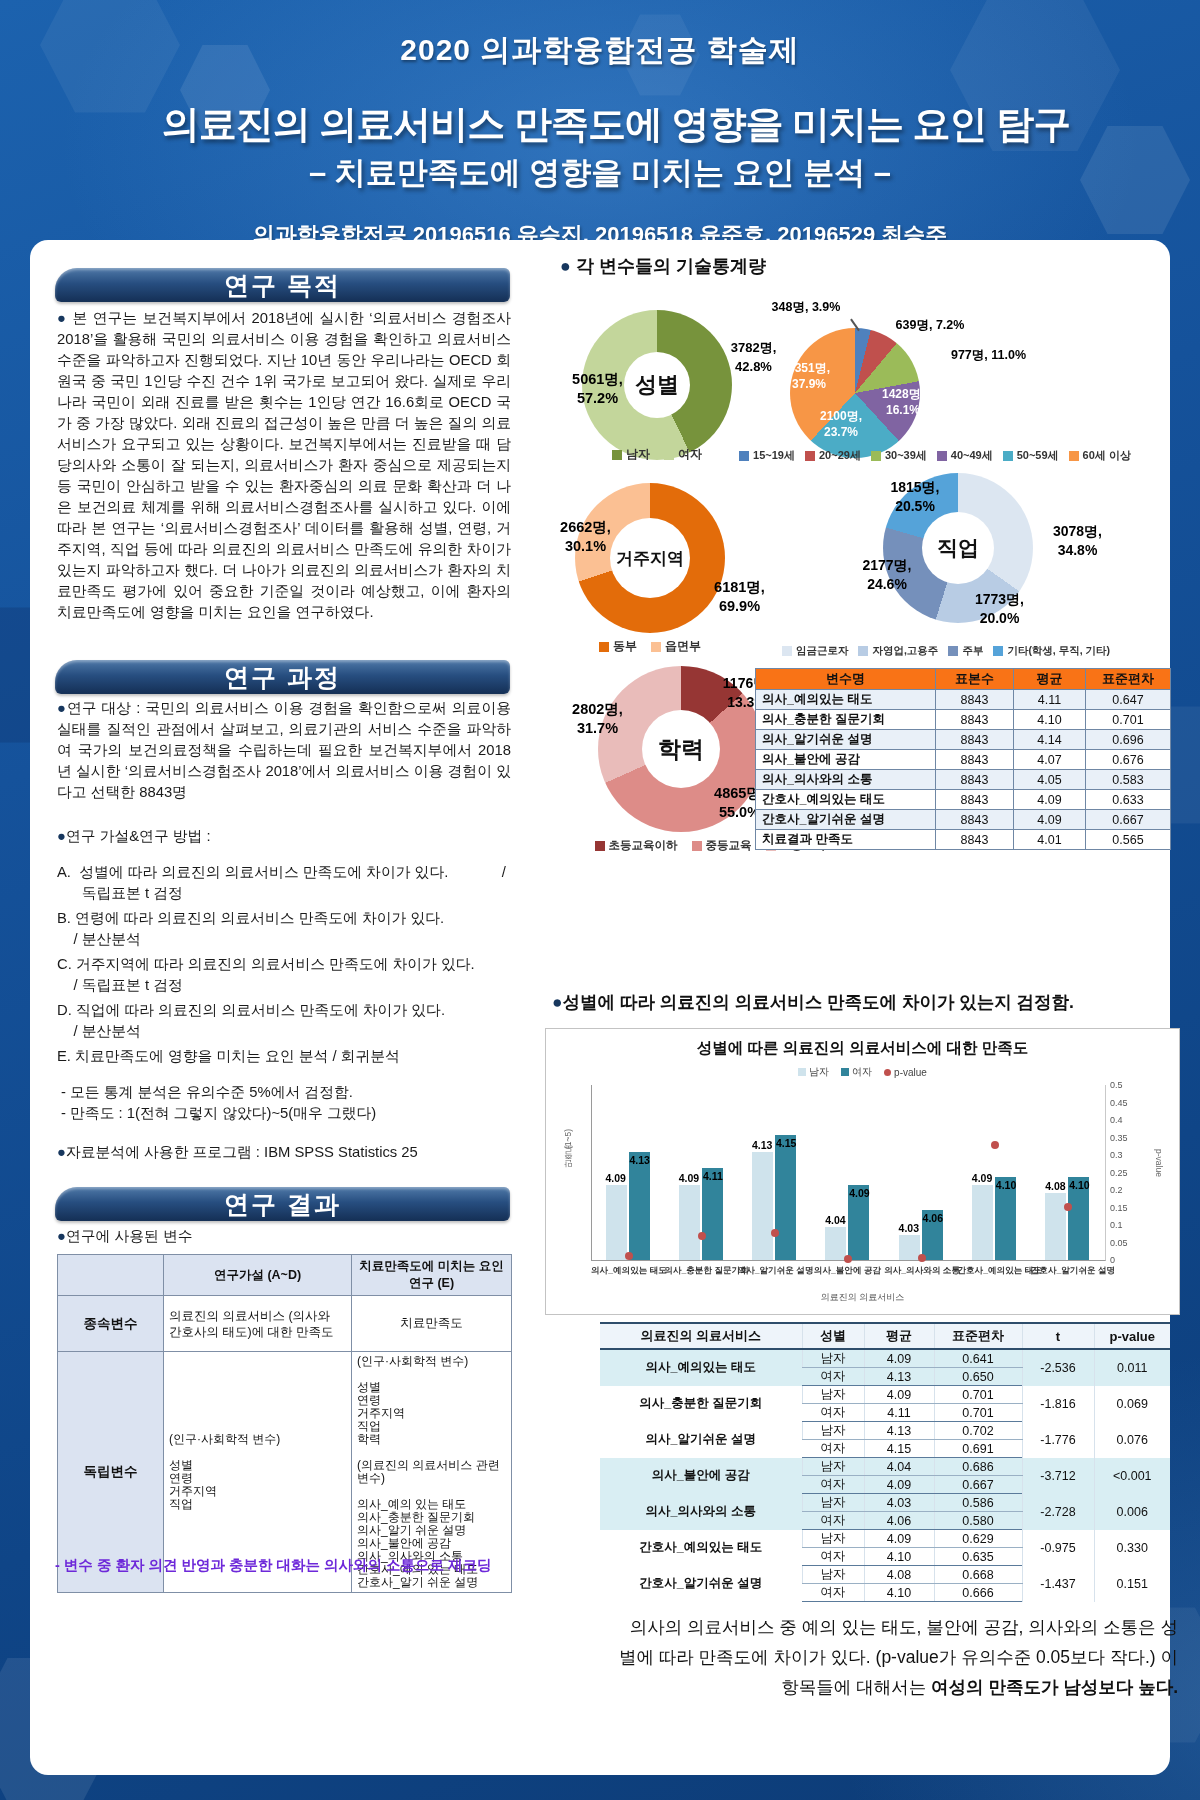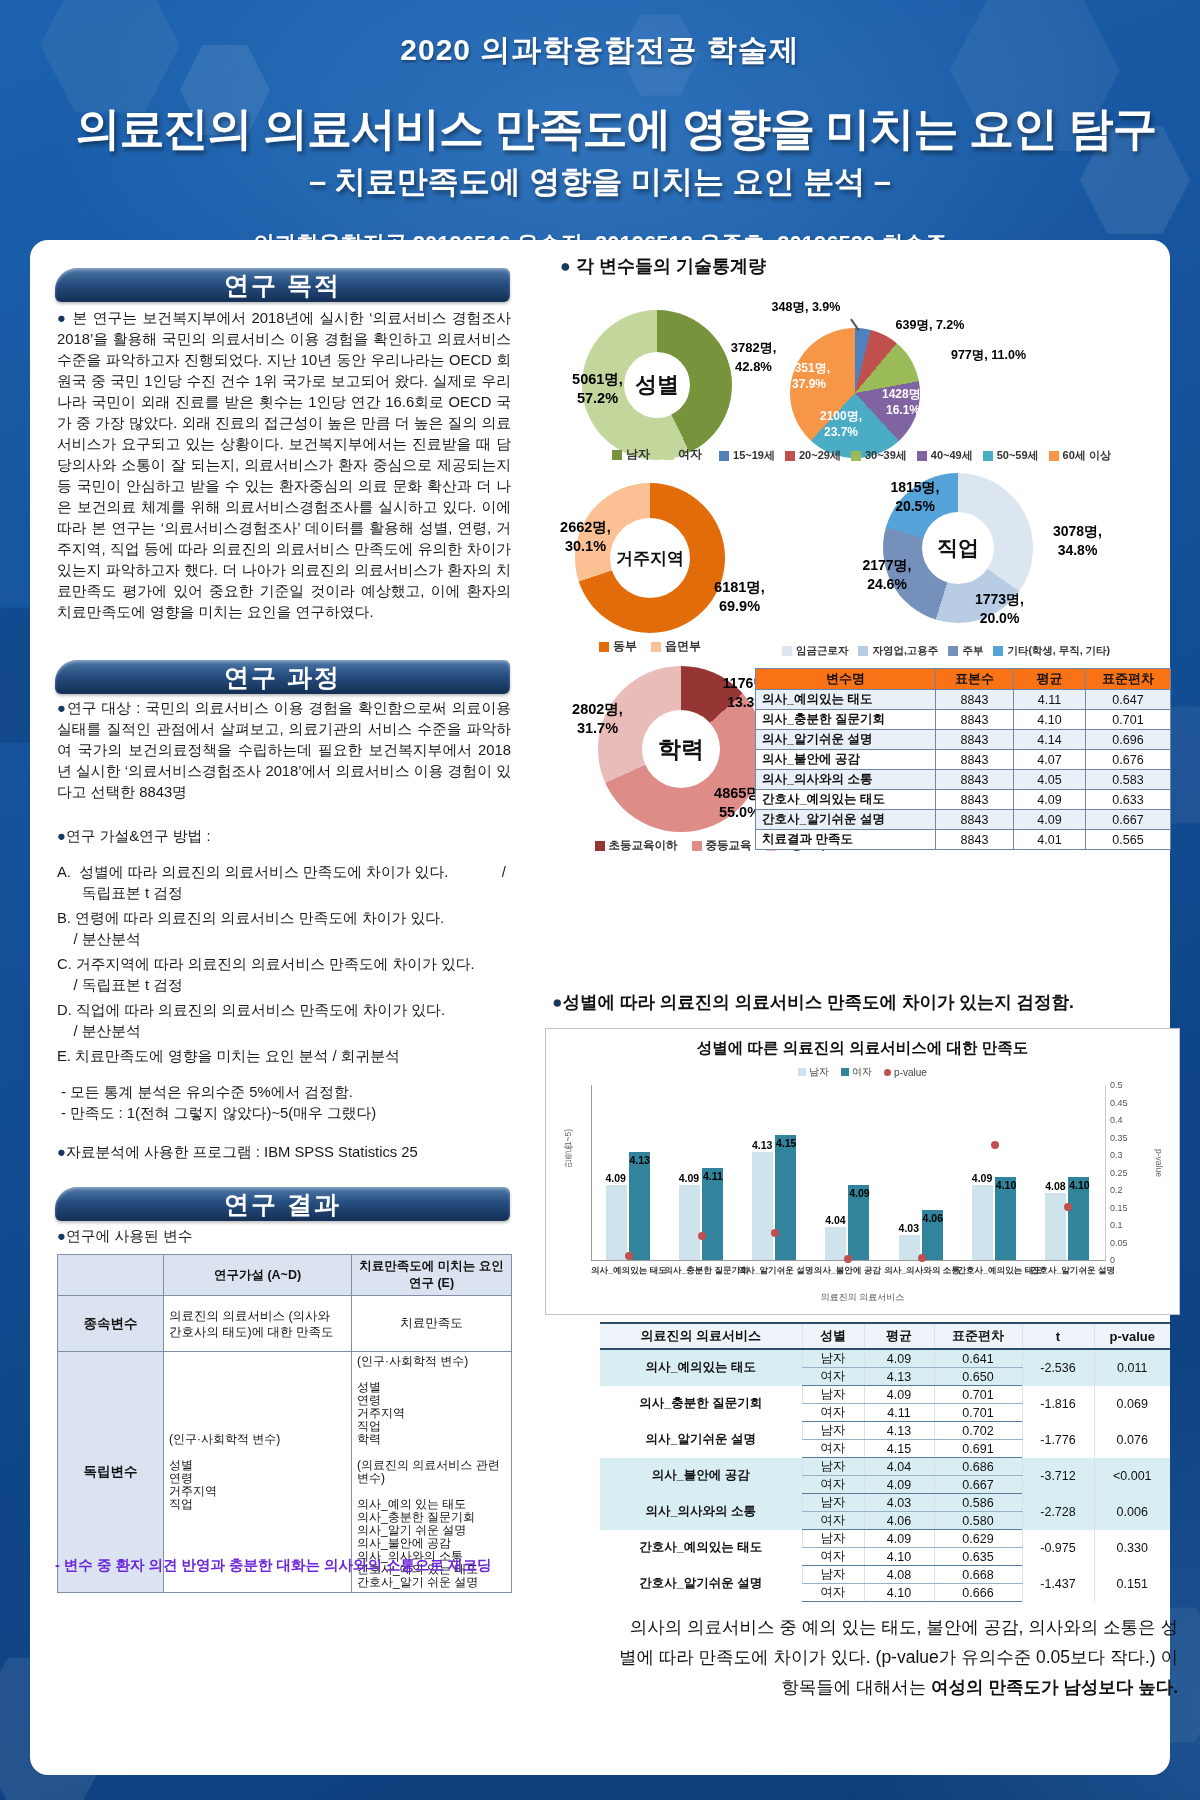--- a/index.html
+++ b/index.html
@@ -9,21 +9,21 @@
       radial-gradient(ellipse 900px 500px at 50% 8%, rgba(90,160,230,.35), rgba(0,0,0,0) 60%),
       radial-gradient(ellipse 700px 600px at 105% 95%, rgba(70,140,210,.30), rgba(0,0,0,0) 60%),
       linear-gradient(160deg,#1c62ae 0%,#15529b 35%,#0f4587 70%,#0d3c77 100%);}
   .hex{position:absolute;clip-path:polygon(25% 5%,75% 5%,100% 50%,75% 95%,25% 95%,0 50%);background:rgba(255,255,255,.06);}
   .hex.h2{background:rgba(255,255,255,.09);}
   .hex.dark{background:rgba(10,40,90,.25);}
 
   
   .hdr{position:absolute;left:0;top:0;width:100%;text-align:center;color:#fff;}
   .hdr .event{margin-top:30px;font-size:30px;font-weight:800;letter-spacing:1px;text-shadow:1px 2px 3px rgba(0,0,0,.4);}
-  .hdr .title{margin-top:28px;font-size:45px;font-weight:800;letter-spacing:-1px;text-shadow:2px 3px 4px rgba(0,0,0,.45);padding-left:32px;}
+  .hdr .title{margin-top:28px;font-size:38px;font-weight:800;letter-spacing:-1px;text-shadow:2px 3px 4px rgba(0,0,0,.45);padding-left:32px;}
   .hdr .subtitle{margin-top:2px;font-size:31px;font-weight:800;letter-spacing:0px;text-shadow:2px 3px 4px rgba(0,0,0,.45);}
   .hdr .authors{margin-top:26px;font-size:22px;font-weight:700;text-shadow:1px 2px 3px rgba(0,0,0,.4);}
 
   
   .panel{position:absolute;left:30px;top:240px;width:1140px;height:1535px;background:#ffffff;border-radius:18px;}
 
   .section-bar{position:absolute;height:34px;border-radius:22px 6px 6px 6px;
     background:linear-gradient(180deg,#4f79a8 0%,#274e80 45%,#142f55 100%);
     color:#fff;font-size:25px;font-weight:800;text-align:center;line-height:34px;letter-spacing:2px;
     box-shadow:inset 0 2px 3px rgba(255,255,255,.35), 0 2px 3px rgba(0,0,0,.25);}
@@ -228,21 +228,21 @@
     <div class="conn" style="left:824px;top:78px;width:1.5px;height:14px;transform:rotate(-35deg);"></div>
     <div class="plabel" style="left:726px;top:58px;width:100px;font-size:12.5px;">348명, 3.9%</div>
     <div class="plabel" style="left:850px;top:76px;width:100px;font-size:12.5px;">639명, 7.2%</div>
     <div class="plabel" style="left:906px;top:106px;width:105px;font-size:12.5px;">977명, 11.0%</div>
     <div class="plabel white" style="left:838px;top:146px;width:70px;font-size:12px;line-height:16px;">1428명,
 16.1%</div>
     <div class="plabel white" style="left:776px;top:168px;width:70px;font-size:12px;line-height:16px;">2100명,
 23.7%</div>
     <div class="plabel white" style="left:744px;top:120px;width:70px;font-size:12px;line-height:16px;">3351명,
 37.9%</div>
-    <div class="legend" style="left:640px;top:208px;width:490px;font-size:11px;gap:10px;">
+    <div class="legend" style="left:660px;top:208px;width:490px;font-size:11px;gap:10px;">
         <div class="li">
           <span class="sw" style="background: rgb(79, 129, 189);"></span>
           <span>15~19세</span>
         </div>
         <div class="li">
           <span class="sw" style="background: rgb(192, 80, 77);"></span>
           <span>20~29세</span>
         </div>
         <div class="li">
           <span class="sw" style="background: rgb(155, 187, 89);"></span>

